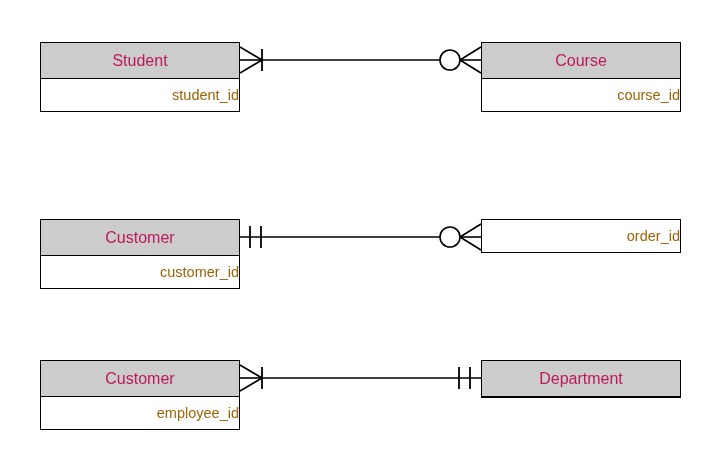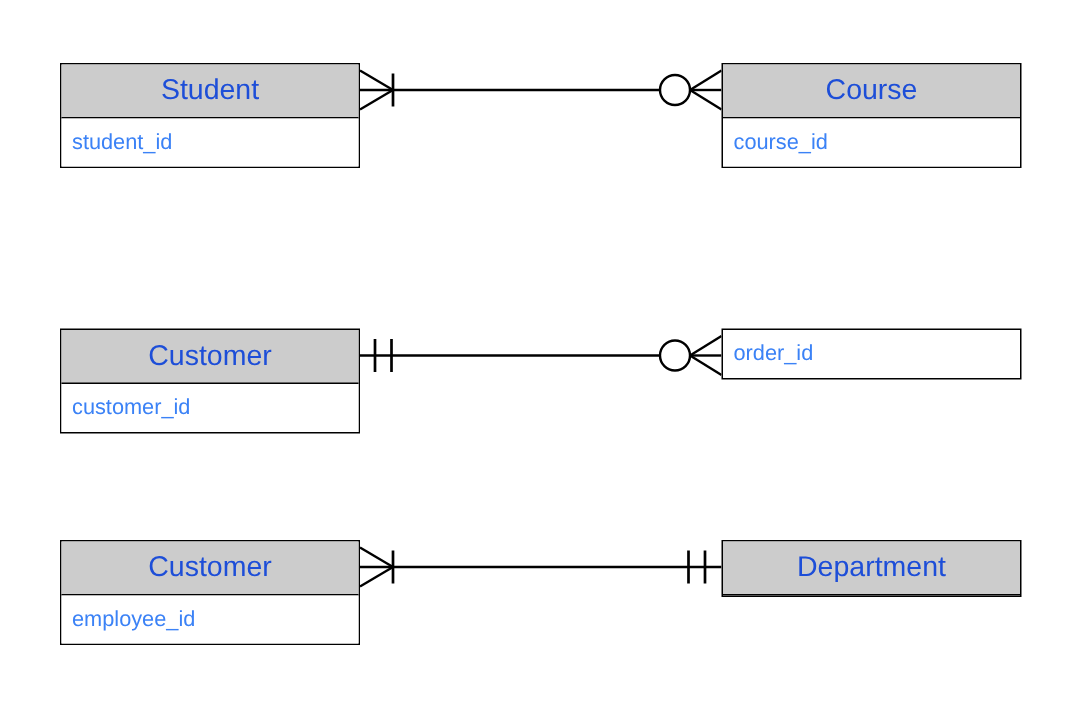--- a/index.html
+++ b/index.html
@@ -35,33 +35,33 @@
     background: #ffffff;
   }
   .entity-left  { left: 40px;  }
   .entity-right { left: 481px; }
   .entity-header {
     height: 35px;
     line-height: 35px;
     background: #cccccc;
     border-bottom: 1.4px solid #000000;
     text-align: center;
-    font-size: 19px;
-    color: #1d4ed8;
+    font-size: 16px;
+    color: #be185d;
     white-space: nowrap;
     overflow: hidden;
   }
   .entity-attr {
     height: 32px;
     line-height: 32px;
     background: #ffffff;
-    text-align: left;
+    text-align: right;
     padding-left: 7px;
     font-size: 14.5px;
-    color: #3b82f6;
+    color: #a16207;
     white-space: nowrap;
     overflow: hidden;
     box-sizing: border-box;
   }
   .connector-svg {
     position: absolute;
     left: 0;
     top: 0;
     width: 720px;
     height: 70px;

